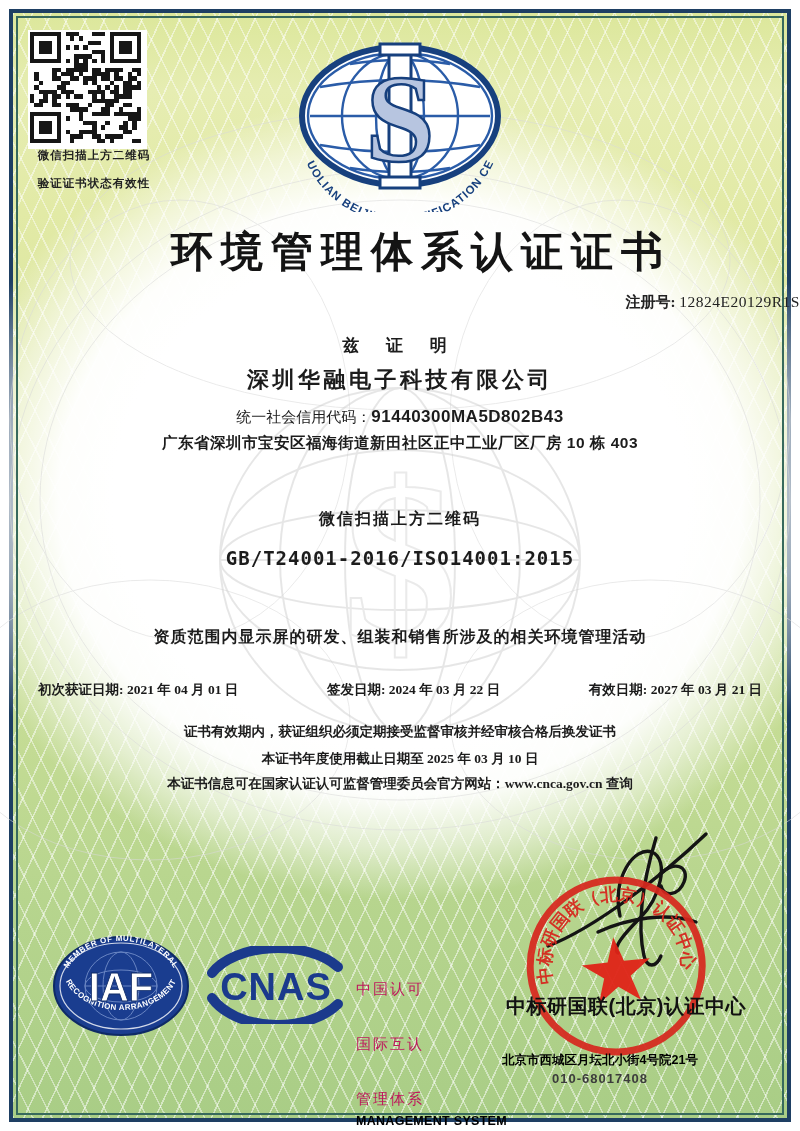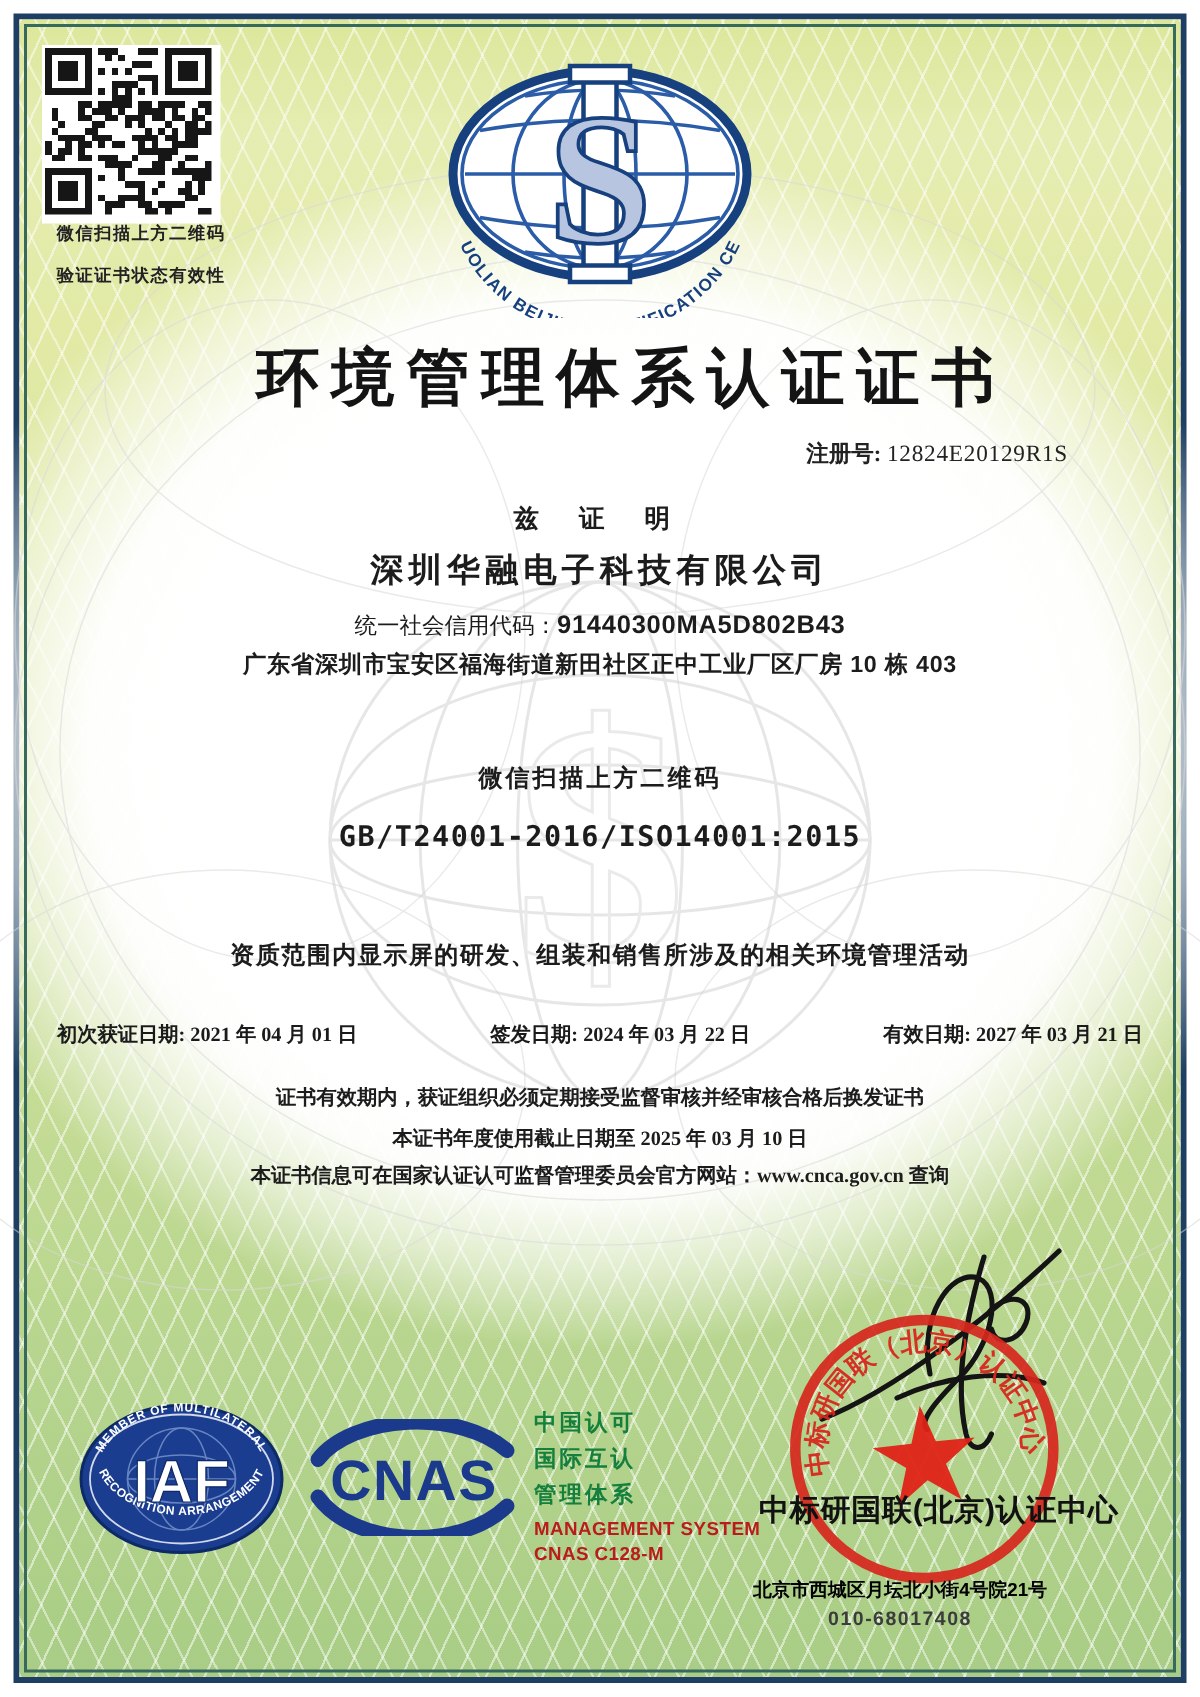--- a/index.html
+++ b/index.html
@@ -20,21 +20,21 @@
     background:radial-gradient(ellipse 462px 402px at 400px 498px,
        #ffffff 0 62%, rgba(255,255,255,.97) 74%, rgba(255,255,255,.55) 87%, rgba(255,255,255,0) 100%);}
   .guilloche{position:absolute;inset:0;opacity:.55;pointer-events:none;}
   
   .abs{position:absolute;left:0;right:0;text-align:center;color:#1c1c1c;}
   .serif{font-family:"Liberation Serif","DejaVu Serif",serif;}
   .qr-box{position:absolute;left:28px;top:30px;width:115px;height:115px;background:#fff;padding:2px;}
   .qr-cap{position:absolute;left:14px;width:160px;text-align:center;font-size:11.5px;color:#222;
           letter-spacing:1px;font-weight:700;}
   .title{top:224px;font-size:42px;font-weight:700;letter-spacing:8px;color:#141414;padding-left:42px;}
-  .regno{top:293px;text-align:right;padding-right:88px;font-size:15px;color:#222;}
+  .regno{top:293px;text-align:right;font-size:15px;color:#222;}
   .regno b{font-weight:700;letter-spacing:0;}
   .regno .num{font-size:15.5px;letter-spacing:.5px;}
   .certify{top:334px;font-size:17px;font-weight:700;letter-spacing:11px;}
   .company{top:365px;font-size:22px;font-weight:700;letter-spacing:3.5px;}
   .credit{top:407px;font-size:15px;}
   .credit .num{font-weight:700;font-size:17px;letter-spacing:.5px;font-family:"Liberation Sans",sans-serif;}
   .addr{top:433px;font-size:15.5px;font-weight:600;letter-spacing:.5px;}
   .conform{top:509px;font-size:16px;font-weight:700;letter-spacing:2px;}
   .standard{top:547px;font-size:19px;font-weight:700;letter-spacing:1px;font-family:"DejaVu Sans Mono","Liberation Mono",monospace;}
   .scopehead{top:598px;font-size:16px;font-weight:700;letter-spacing:2px;}
@@ -44,22 +44,22 @@
   .note1{top:723px;font-size:13.5px;font-weight:600;}
   .note2{top:750px;font-size:13.5px;font-weight:600;}
   .note3{top:775px;font-size:13.5px;font-weight:600;}
   .bodyname{position:absolute;left:478px;top:993px;width:296px;text-align:center;
             font-size:20px;font-weight:700;color:#111;letter-spacing:.5px;}
   .footer-addr{position:absolute;left:430px;top:1052px;width:340px;text-align:center;
                font-size:12.5px;font-weight:700;color:#000000;}
   .footer-phone{position:absolute;left:430px;top:1071px;width:340px;text-align:center;
                 font-size:13px;font-weight:700;color:#3c3c3c;letter-spacing:1px;}
   .cnas-text{position:absolute;left:356px;top:941px;width:180px;text-align:left;line-height:1.0;}
-  .cnas-text .zh{font-size:15px;font-weight:700;color:#15803d;margin-bottom:9px;letter-spacing:2px;}
-  .cnas-text .en{font-size:12.5px;font-weight:700;color:#b91c1c;margin-bottom:4px;letter-spacing:.3px;}
+  .cnas-text .zh{font-size:15px;font-weight:400;color:#be185d;margin-bottom:9px;letter-spacing:2px;margin-top:40px;}
+  .cnas-text .en{font-size:12.5px;font-weight:700;color:#000000;margin-bottom:4px;letter-spacing:.3px;}
   svg text{font-family:"Liberation Sans",sans-serif;}
 </style>
 </head>
 <body>
 
 <div class="page">
 
   <div class="outer-frame"></div>
   <div class="green-bg">
     <div class="hatch"></div>

